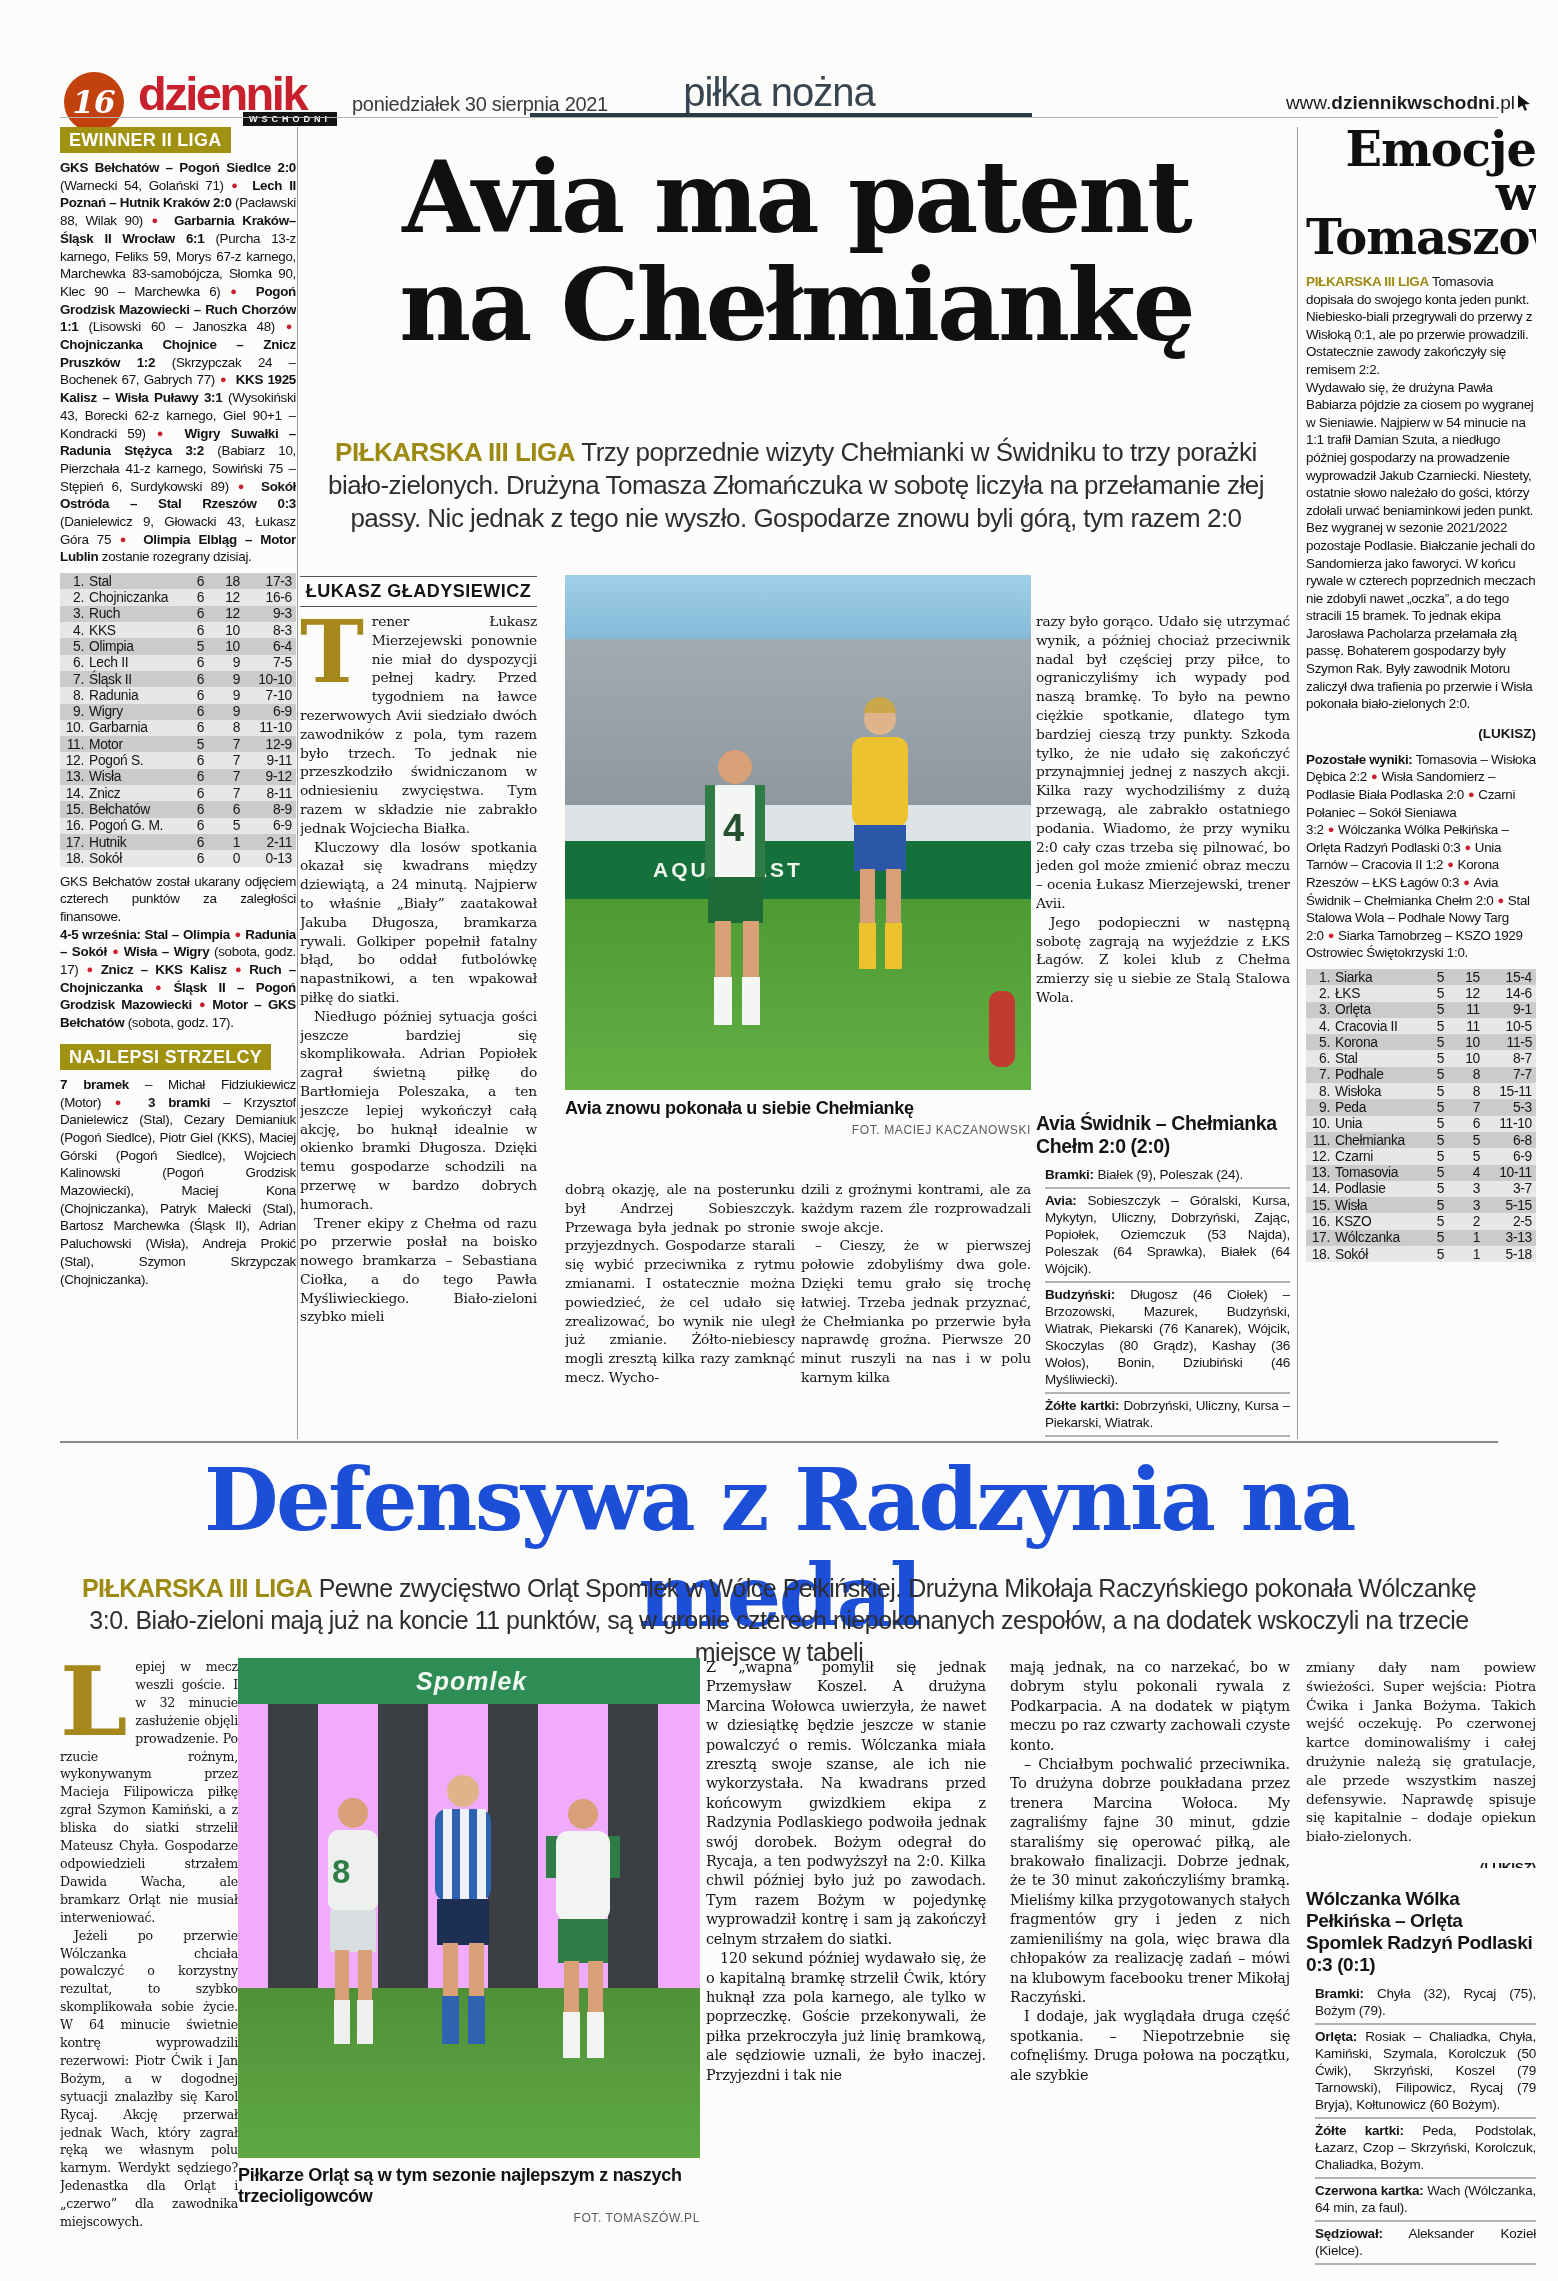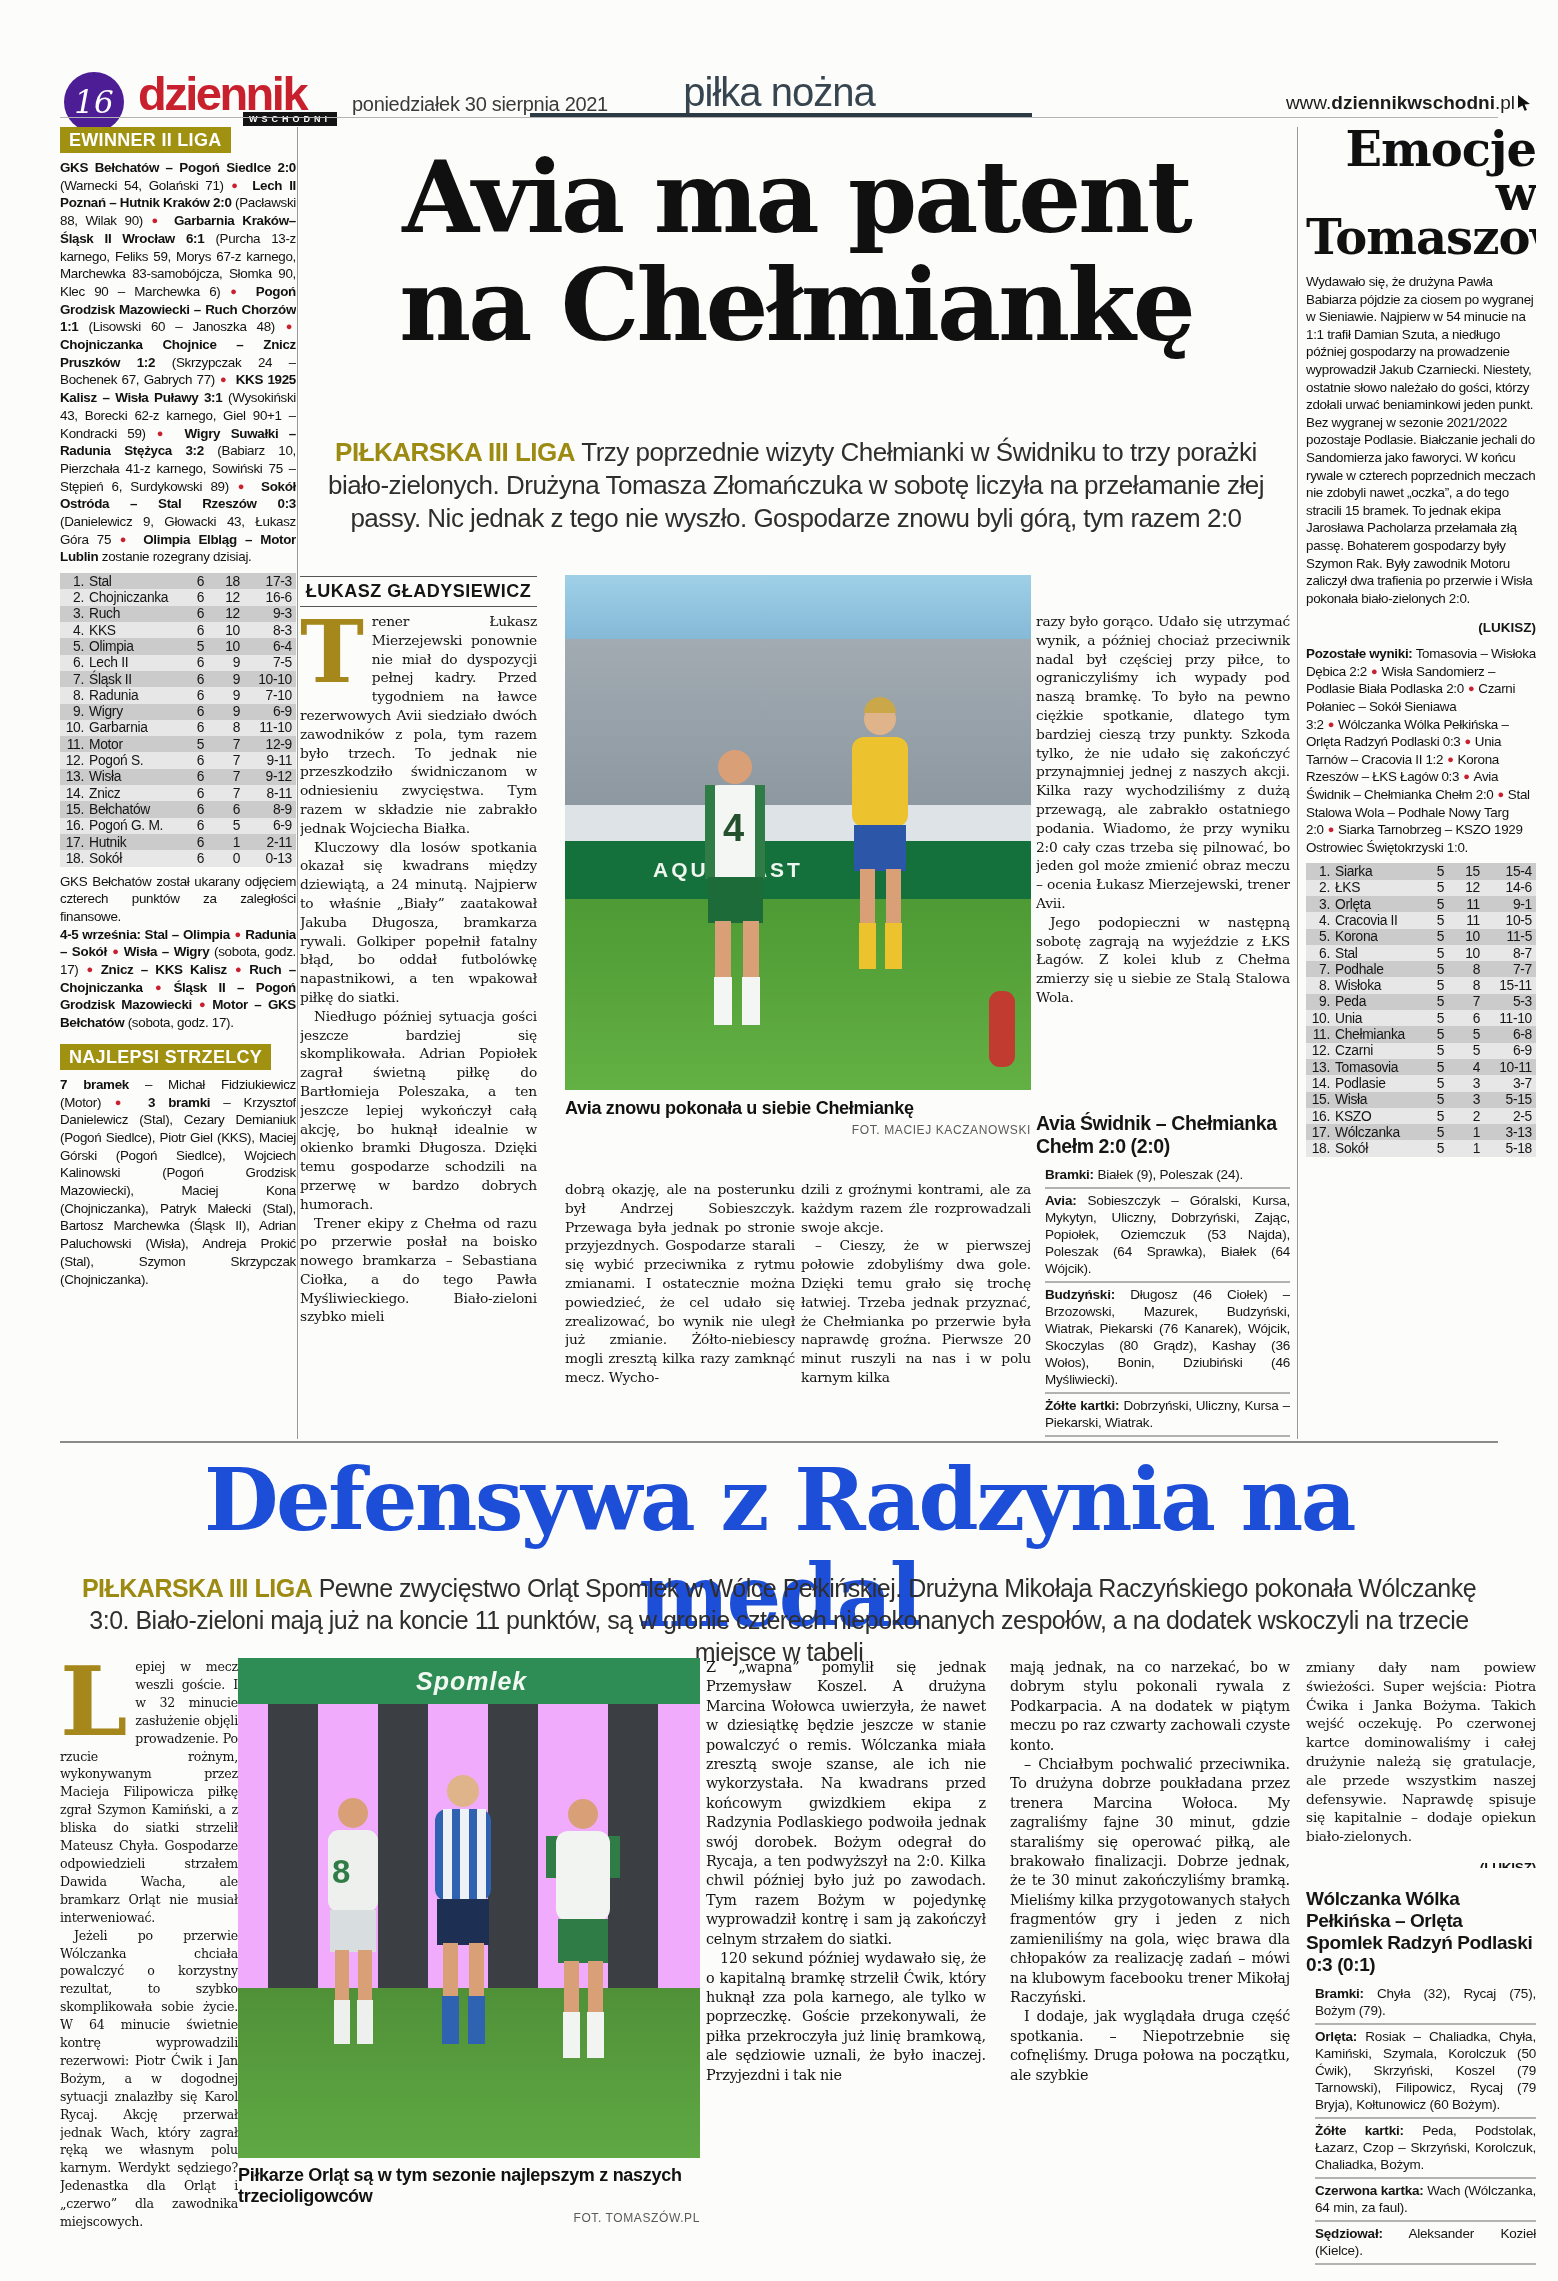--- a/index.html
+++ b/index.html
@@ -1,22 +1,22 @@
 <!DOCTYPE html>
 <html lang="pl"><head>
 <meta charset="utf-8">
 <style>
   html,body{margin:0;padding:0;background:#e8e8e8;}
   .page{position:relative;width:1558px;height:2281px;background:#fcfcfb;margin:0 auto;
         font-family:"Liberation Sans",sans-serif;color:#151515;overflow:hidden;}
   .abs{position:absolute;}
   b{font-weight:bold;}
   
-  .pgnum{left:64px;top:72px;width:60px;height:60px;border-radius:50%;background:#4c1d95;color:#fff;
-         font-family:"DejaVu Serif",serif;font-style:italic;font-weight:normal;font-size:31px;
+  .pgnum{left:64px;top:72px;width:60px;height:60px;border-radius:50%;background:#c2410c;color:#fff;
+         font-family:"DejaVu Serif",serif;font-style:italic;font-weight:bold;font-size:31px;
          display:flex;align-items:center;justify-content:center;}
   .brand{left:138px;top:66px;font-size:47px;font-weight:800;letter-spacing:-2.5px;color:#c9202e;}
   .brand-badge{left:243px;top:112px;background:#141414;color:#fff;font-size:9px;letter-spacing:4px;
                padding:2px 6px;font-weight:bold;}
   .date{left:352px;top:93px;font-size:20px;color:#3a3a3a;letter-spacing:-0.3px;}
   .section-title{left:0;top:70px;width:1558px;text-align:center;font-size:40px;color:#36454f;letter-spacing:-1px;}
   .hdr-hairline{left:60px;top:117px;width:1438px;height:1px;background:#b3b3b3;}
   .hdr-bar{left:530px;top:113px;width:502px;height:4px;background:#2c3a44;}
   .website{right:26px;top:92px;font-size:19px;color:#1c1c1c;}
   .cursor-ic{display:inline-block;margin-left:2px;vertical-align:-2px;}
@@ -383,20 +383,21 @@
         <div class="mb-row"> </div>
       </div>
   </div>
 
   <div class="abs sidebar-r">
     <div class="r-head">
       <div>Emocje</div>
       <div>w Tomaszowie</div>
     </div>
     <div class="r-text">
+      <p><span class="tag">PIŁKARSKA III LIGA</span><span> Tomasovia dopisała do swojego konta jeden punkt. Niebiesko-biali przegrywali do przerwy z Wisłoką 0:1, ale po przerwie prowadzili. Ostatecznie zawody zakończyły się remisem 2:2.</span></p>
       <p>Wydawało się, że drużyna Pawła Babiarza pójdzie za ciosem po wygranej w Sieniawie. Najpierw w 54 minucie na 1:1 trafił Damian Szuta, a niedługo później gospodarzy na prowadzenie wyprowadził Jakub Czarniecki. Niestety, ostatnie słowo należało do gości, którzy zdołali urwać beniaminkowi jeden punkt.</p>
       <p>Bez wygranej w sezonie 2021/2022 pozostaje Podlasie. Białczanie jechali do Sandomierza jako faworyci. W końcu rywale w czterech poprzednich meczach nie zdobyli nawet „oczka”, a do tego stracili 15 bramek. To jednak ekipa Jarosława Pacholarza przełamała złą passę. Bohaterem gospodarzy były Szymon Rak. Były zawodnik Motoru zaliczył dwa trafienia po przerwie i Wisła pokonała biało-zielonych 2:0.</p>
     </div>
     <div class="credit">(LUKISZ)</div>
     <div class="r-text rlist"><b>Pozostałe wyniki:</b><span><span class="item"><span> Tomasovia – Wisłoka Dębica 2:2</span><span class="bullet">●</span></span><span class="item"><span>Wisła Sandomierz – Podlasie Biała Podlaska 2:0</span><span class="bullet">●</span></span><span class="item"><span>Czarni Połaniec – Sokół Sieniawa 3:2</span><span class="bullet">●</span></span><span class="item"><span>Wólczanka Wólka Pełkińska – Orlęta Radzyń Podlaski 0:3</span><span class="bullet">●</span></span><span class="item"><span>Unia Tarnów – Cracovia II 1:2</span><span class="bullet">●</span></span><span class="item"><span>Korona Rzeszów – ŁKS Łagów 0:3</span><span class="bullet">●</span></span><span class="item"><span>Avia Świdnik – Chełmianka Chełm 2:0</span><span class="bullet">●</span></span><span class="item"><span>Stal Stalowa Wola – Podhale Nowy Targ 2:0</span><span class="bullet">●</span></span><span class="item"><span>Siarka Tarnobrzeg – KSZO 1929 Ostrowiec Świętokrzyski 1:0.</span></span></span></div>
     <div class="ltable">
 
         <div class="trow">
           <span class="c-pos">1.</span>
           <span class="c-team">Siarka</span>

